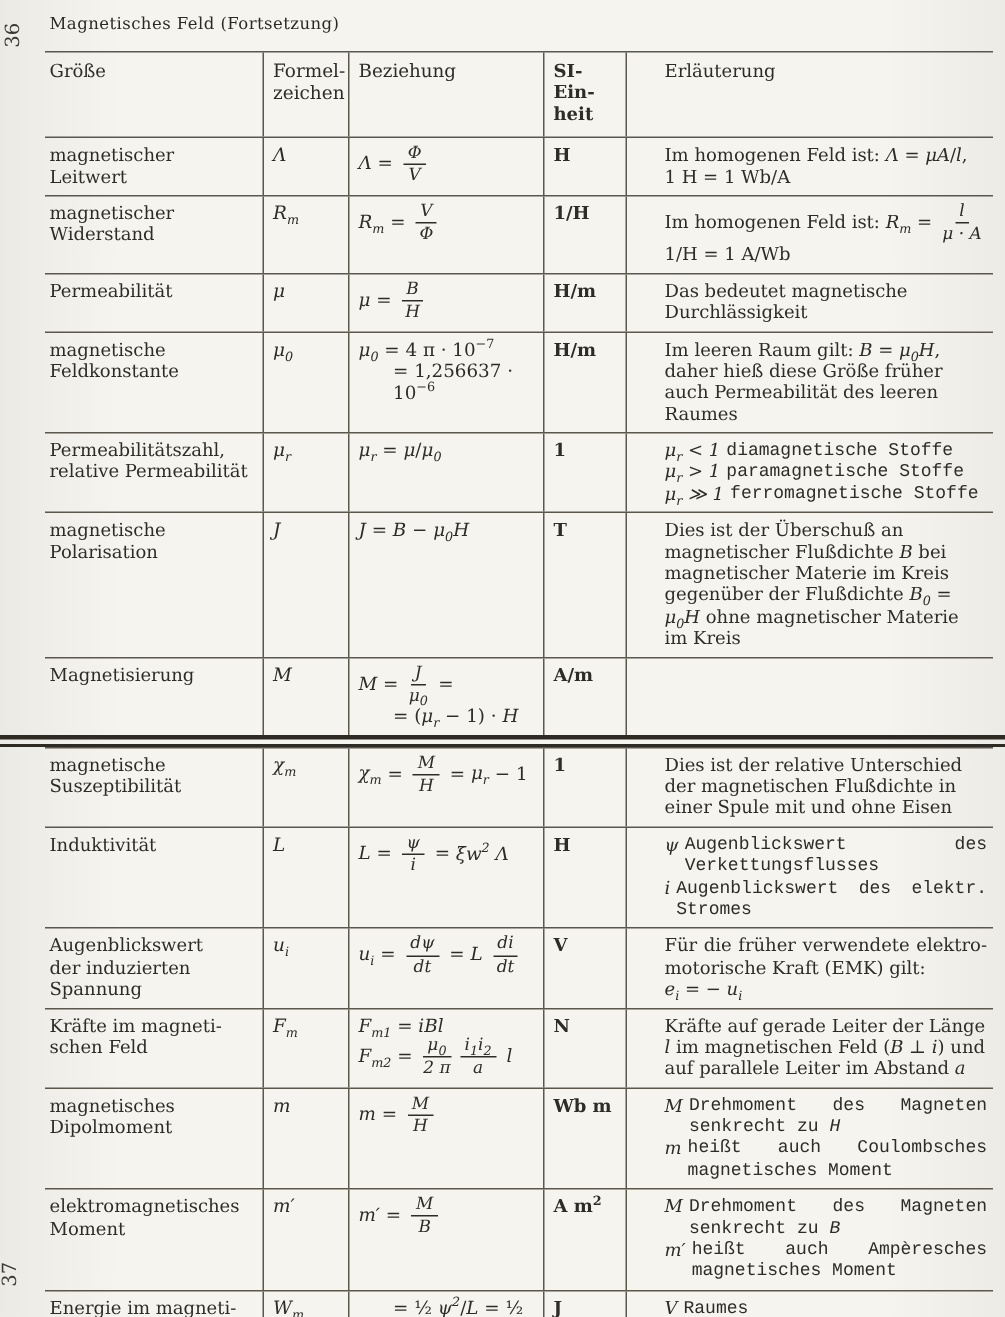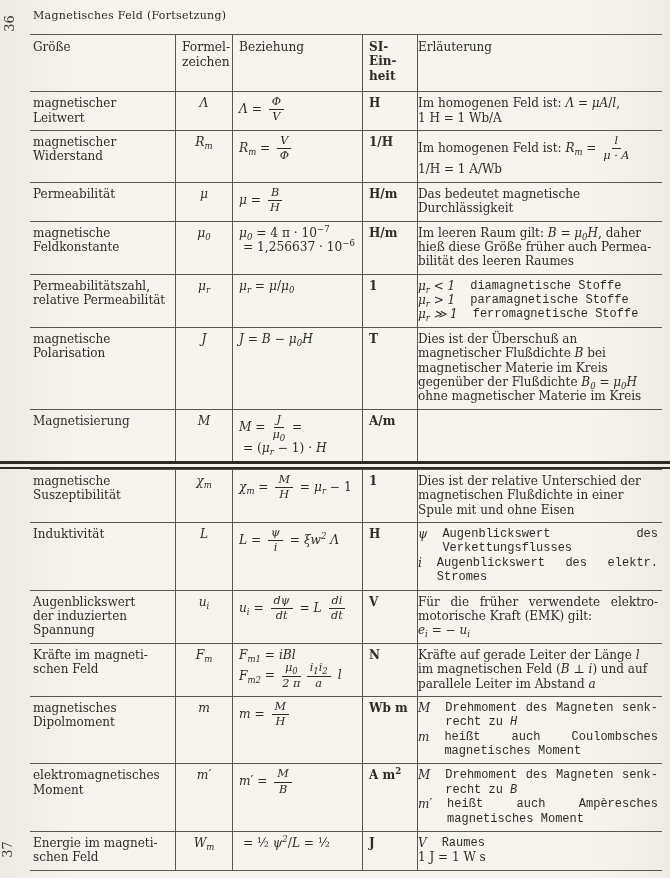--- a/index.html
+++ b/index.html
@@ -11,35 +11,35 @@
   }
   .pnum{position:absolute;font-size:13px;color:#3a3832;}
   .pnum-top{left:1px;top:16px;transform:rotate(-90deg);}
   .pnum-bottom{left:-1px;top:842px;transform:rotate(-90deg);}
   .title{position:absolute;left:33px;top:9px;font-size:11px;letter-spacing:.3px;color:#2b2922;}
   .tablewrap{position:absolute;left:30px;top:34px;width:632px;--line:#5b574c;}
   .ftable .row{display:grid;grid-template-columns:145px 57px 130px 55px 1fr;border-top:1px solid var(--line);}
   .ftable.sec-bottom{border-bottom:1px solid var(--line);}
   .cell{padding:4px 6px 5px 6px;border-left:1px solid var(--line);line-height:1.2;min-width:0;}
   .cell:first-child{border-left:none;padding-left:3px;}
-  .cell.erl{padding-left:0;padding-right:4px;}
+  .cell.erl{padding-left:25px;padding-right:4px;}
   .cell.hd{padding-top:5px;padding-bottom:8px;font-style:normal;}
-  .cell.sym{font-size:12.3px;text-align:center;}
+  .cell.sym{font-size:12.3px;}
   .cell.bez{font-size:12.2px;}
   .cell.ein{font-size:12px;font-weight:bold;}
   i{font-style:italic;}
   sub,sup{font-size:8.5px;line-height:0;}
   .frac{display:inline-flex;flex-direction:column;align-items:center;text-align:center;
         vertical-align:middle;margin:0 3px;font-style:italic;line-height:1.08;font-size:11.3px;}
   .frac .num{border-bottom:1px solid currentColor;padding:0 3px 1px 3px;}
   .frac .den{padding-top:1px;}
   .line{min-height:1em;}
-  .line.indent{margin-left:4px;}
+  .line.indent{margin-left:23px;}
   .line.def{display:flex;}
-  .term{flex:0 0 auto;margin-right:15px;font-style:italic;white-space:nowrap;}
+  .term{flex:0 0 auto;margin-right:4px;font-style:italic;white-space:nowrap;}
   .dd{flex:1 1 auto;text-align:justify;font-family:Liberation Mono, monospace;}
   .cell.erl .line:not(.def){text-align:justify;}
   .cell.erl .line:last-child{text-align:left;}
   .divider{margin-left:-30px;width:670px;height:3px;
            border-top:3px solid #2e2b24;border-bottom:2px solid #2e2b24;}
 </style>
 </head>
 <body>
 
 <div class="page">

